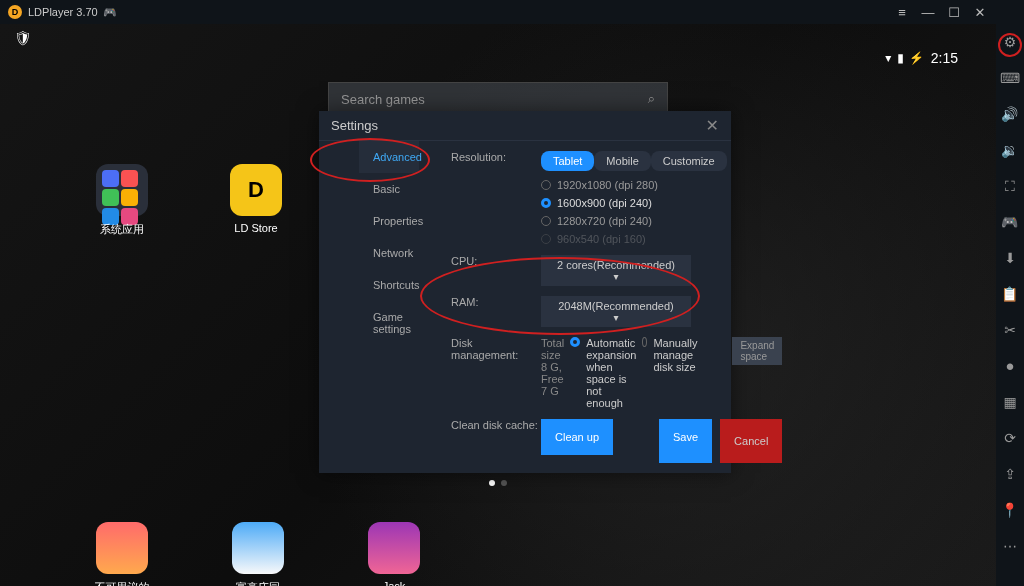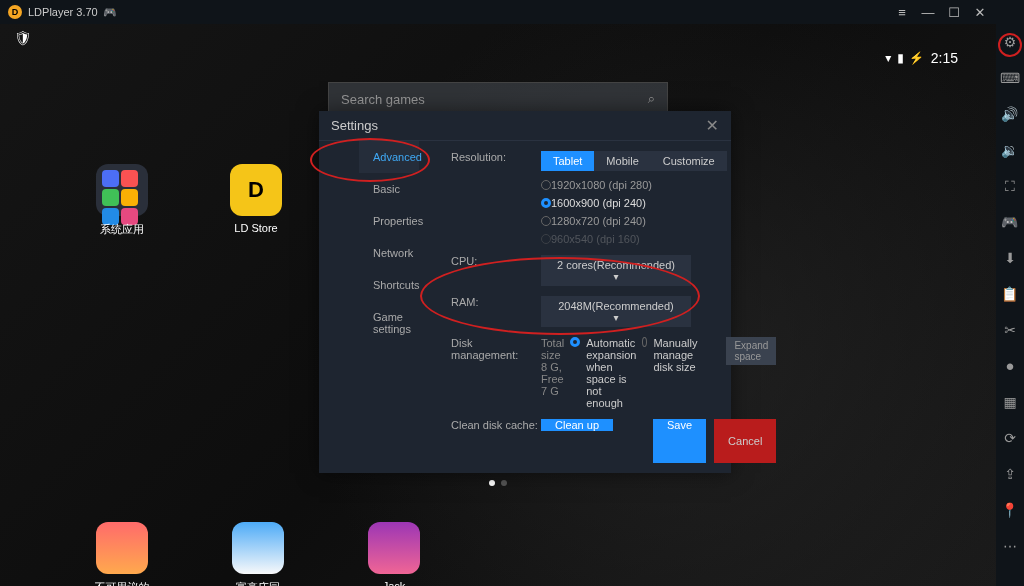--- a/index.html
+++ b/index.html
@@ -51,34 +51,34 @@
 .settings-hdr .close { margin-left:auto; cursor:pointer; font-size:16px; color:#888; }
 .settings-body { display:flex; height:calc(100% - 30px); }
 .settings-nav { width:100px; display:flex; flex-direction:column; }
 .settings-nav .item { padding:10px 14px; font-size:11px; cursor:pointer; color:#aaa;margin-left:40px; }
 .settings-nav .item.active { color:#3fa9f5; background:#252d3a; }
 .settings-panel { flex:1; padding:10px 14px 10px 8px; position:relative; font-size:11px; }
 .row { display:flex; margin-bottom:10px; }
 .row .lbl { width:90px; color:#aaa;margin-left:24px; }
 .row .val { flex:1; }
 .tabbtns { display:inline-flex; }
-.tabbtns span { padding:4px 12px; background:#2a3240; cursor:pointer; }
+.tabbtns span { padding:4px 12px; background:#2a3240; cursor:pointer;border-radius:8px; }
 .tabbtns span.active { background:#1e90ff; color:#fff; }
 .radio-list { display:flex; flex-direction:column; gap:6px; margin-top:8px; }
-.radio-item { display:flex; align-items:center; color:#999; }
+.radio-item { display:flex; align-items:center; gap:6px; color:#999; }
 .radio { width:10px; height:10px; border:1px solid #666; border-radius:50%; display:inline-block; }
 .radio.sel { border:3px solid #1e90ff; width:10px; height:10px; }
 .select { display:flex; align-items:center; justify-content:space-between; background:#2a3240; padding:4px 8px; width:150px; cursor:pointer; color:#ccc;flex-direction:column; }
 .select .chev { font-size:10px; }
-.btn-blue { background:#1e90ff; color:#fff; padding:0 14px; cursor:pointer; display:inline-block; }
+.btn-blue { background:#1e90ff; color:#fff; padding:12px 14px; cursor:pointer; display:inline-block; }
 .btn-gray { background:#b91c1c; color:#ccc; padding:16px 14px; cursor:pointer; display:inline-block; }
 .footer-btns { position:absolute; right:14px; bottom:10px; display:flex; gap:8px; }
 .disk-opt { display:flex; gap:6px; }
 .disk-opt .line { display:flex; align-items:flex-start; gap:6px; }
-.expand { background:#3a424f; padding:3px 8px; font-size:10px; margin-left:18px; color:#999; }
+.expand { background:#3a424f; padding:3px 8px; font-size:10px; margin-left:24px; color:#999; }
 
 
 .anno { position:absolute; border:2px solid #d02020; border-radius:50%; pointer-events:none; }
 .anno1 { top:138px; left:310px; width:120px; height:44px; }
 .anno2 { top:257px; left:420px; width:280px; height:78px; }
 
 
 .pager { position:absolute; bottom:100px; left:50%; transform:translateX(-50%); display:flex; gap:6px; }
 .pager span { width:6px; height:6px; background:#555; border-radius:50%; }
 .pager span.on { background:#fff; }

